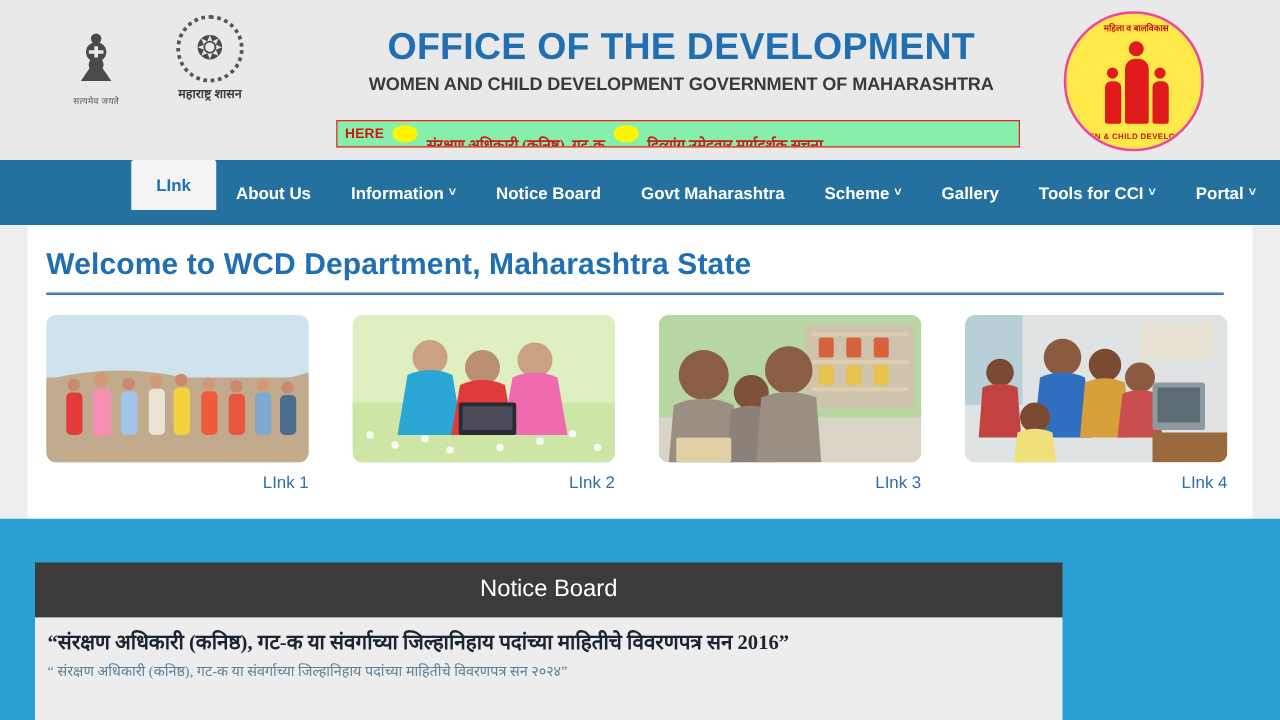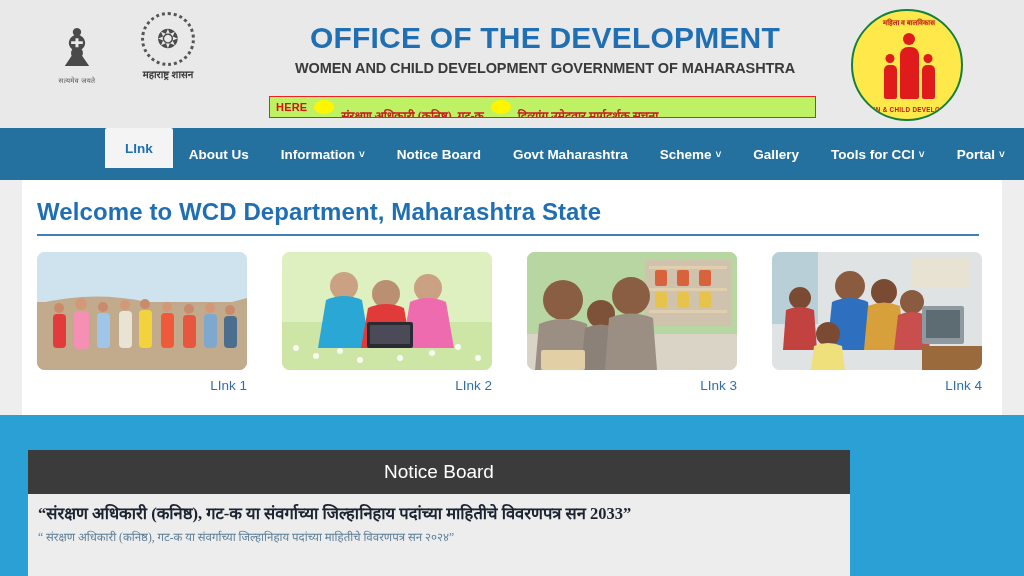--- a/index.html
+++ b/index.html
@@ -47,21 +47,21 @@
   .site-title {
     color: #1f6fb2; font-size: 30px; font-weight: bold;
     letter-spacing: .2px; line-height: 36px;
   }
   .site-sub {
     color: #3a3a3a; font-size: 14.5px; font-weight: bold;
     margin-top: 4px; letter-spacing: -.1px;
   }
   .marquee-box {
     position: absolute; left: 269px; top: 96px; width: 547px; height: 22px;
-    border: 1.5px solid #ee2222; background: #bef264;
+    border: 1.5px solid #ee2222; background: #86efac;
     display: flex; align-items: center; overflow: hidden;
   }
   .marquee-inner { display: flex; align-items: center; white-space: nowrap; padding-left: 6px; }
   .marquee-here {
     color: #d81010; font-size: 11px; font-weight: bold; letter-spacing: .2px;
   }
   .blink-dot {
     width: 20px; height: 14px; border-radius: 50%;
     background: #fff500; display: inline-block; margin: 0 7px; flex: none;
   }
@@ -69,21 +69,21 @@
     color: #c52020; font-size: 12px; font-weight: bold;
     font-family: "Liberation Serif", serif;
     margin-top: 16px;
   }
 
   .wcd-logo {
     position: absolute; left: 851px; top: 9px; width: 112px; height: 112px;
   }
   .wcd-logo .ring {
     width: 112px; height: 112px; border-radius: 50%;
-    background: #ffe84a; border: 2px solid #15803d;
+    background: #ffe84a; border: 2px solid #ec4899;
     position: relative; overflow: hidden;
   }
   .wcd-logo .toptext, .wcd-logo .bottomtext {
     position: absolute; left: 0; width: 112px; text-align: center;
     color: #c01515; font-weight: bold;
   }
   .wcd-logo .toptext { top: 7px; font-size: 7px; font-family:"Liberation Serif",serif; }
   .wcd-logo .bottomtext { bottom: 6px; font-size: 6.3px; letter-spacing: .3px; }
   .wcd-figs {
     position: absolute; left: 0; top: 26px; width: 112px; height: 62px;
@@ -406,21 +406,21 @@
       </div>
     </div>
   </div>
 
   <div class="lower">
 
     <div class="notice">
       <div class="notice-head">Notice Board</div>
       <div class="notice-body">
         <div>
-          <div class="notice-title">“संरक्षण अधिकारी (कनिष्ठ), गट-क या संवर्गाच्या जिल्हानिहाय पदांच्या माहितीचे विवरणपत्र सन 2033”</div>
+          <div class="notice-title">“संरक्षण अधिकारी (कनिष्ठ), गट-क या संवर्गाच्या जिल्हानिहाय पदांच्या माहितीचे विवरणपत्र सन 2016”</div>
           <div class="notice-desc">“ संरक्षण अधिकारी (कनिष्ठ), गट-क या संवर्गाच्या जिल्हानिहाय पदांच्या माहितीचे विवरणपत्र सन २०२४”</div>
         </div>
       </div>
     </div>
 
   </div>
 
 </div>
 
 </body></html>

